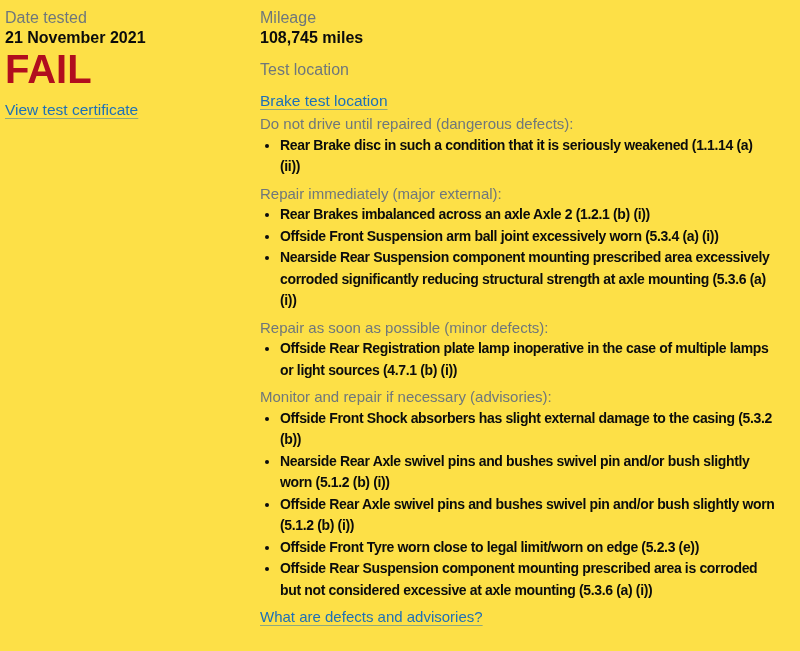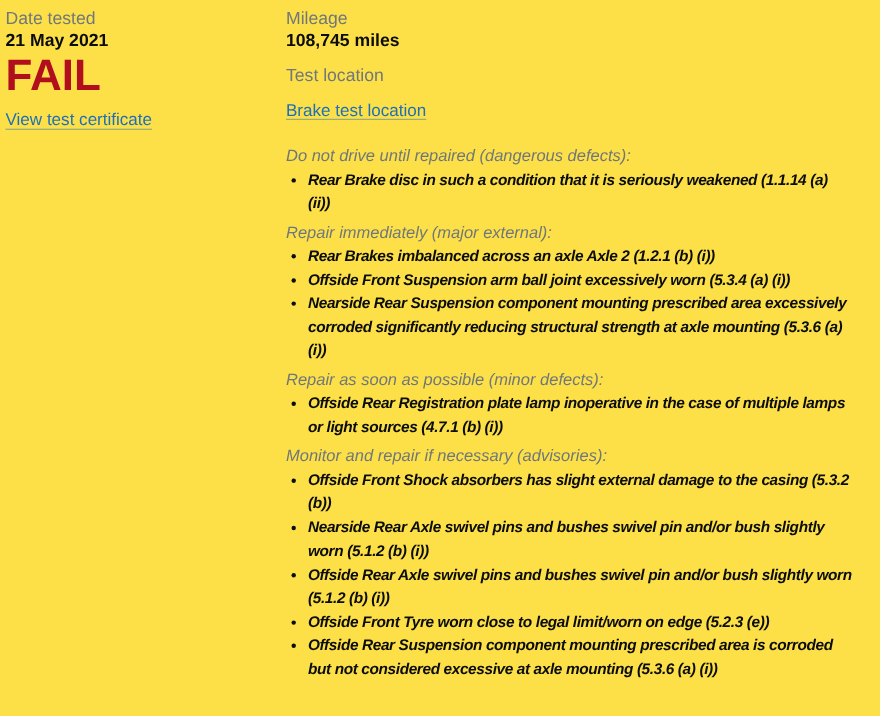--- a/index.html
+++ b/index.html
@@ -45,23 +45,22 @@
     text-underline-offset: 3px;
     cursor: pointer;
   }
   .col-left a.link { margin-top: 10px; }
   .label.spaced { margin-top: 12px; }
   .col-mid a.link { margin-top: 11px; }
 
   
   .main {
     position: absolute;
-    left: 260px; top: 131px;
+    left: 260px; top: 113px;
     width: 516px;
-    font-style: italic;
   }
   .section-heading {
     margin: 0;
     font-size: 15px; line-height: 21.5px;
     font-weight: 400;
     color: var(--label-gray, #6f777b);
   }
   ul.defect-list {
     margin: 0 0 5px 0;
     padding-left: 20px;
@@ -75,21 +74,21 @@
   }
   .main a.link { margin-top: 1px; font-size: 15px; }
 </style>
 </head>
 <body>
 
 <div class="page">
 
   <div class="col col-left">
     <p class="label">Date tested</p>
-    <p class="value">21 May 2021</p>
+    <p class="value">21 November 2021</p>
     <p class="fail">FAIL</p>
     <a class="link">View test certificate</a>
   </div>
 
   <div class="col col-mid">
     <p class="label">Mileage</p>
     <p class="value">108,745 miles</p>
     <p class="label spaced">Test location</p>
     <a class="link">Brake test location</a>
   </div>
@@ -113,15 +112,16 @@
         </ul>
         <p class="section-heading">Monitor and repair if necessary (advisories):</p>
         <ul class="defect-list">
           <li>Offside Front Shock absorbers has slight external damage to the casing (5.3.2 (b))</li>
           <li>Nearside Rear Axle swivel pins and bushes swivel pin and/or bush slightly worn (5.1.2 (b) (i))</li>
           <li>Offside Rear Axle swivel pins and bushes swivel pin and/or bush slightly worn (5.1.2 (b) (i))</li>
           <li>Offside Front Tyre worn close to legal limit/worn on edge (5.2.3 (e))</li>
           <li>Offside Rear Suspension component mounting prescribed area is corroded but not considered excessive at axle mounting (5.3.6 (a) (i))</li>
         </ul>
       </div>
+    <a class="link">What are defects and advisories?</a>
   </div>
 
 </div>
 
 </body></html>

